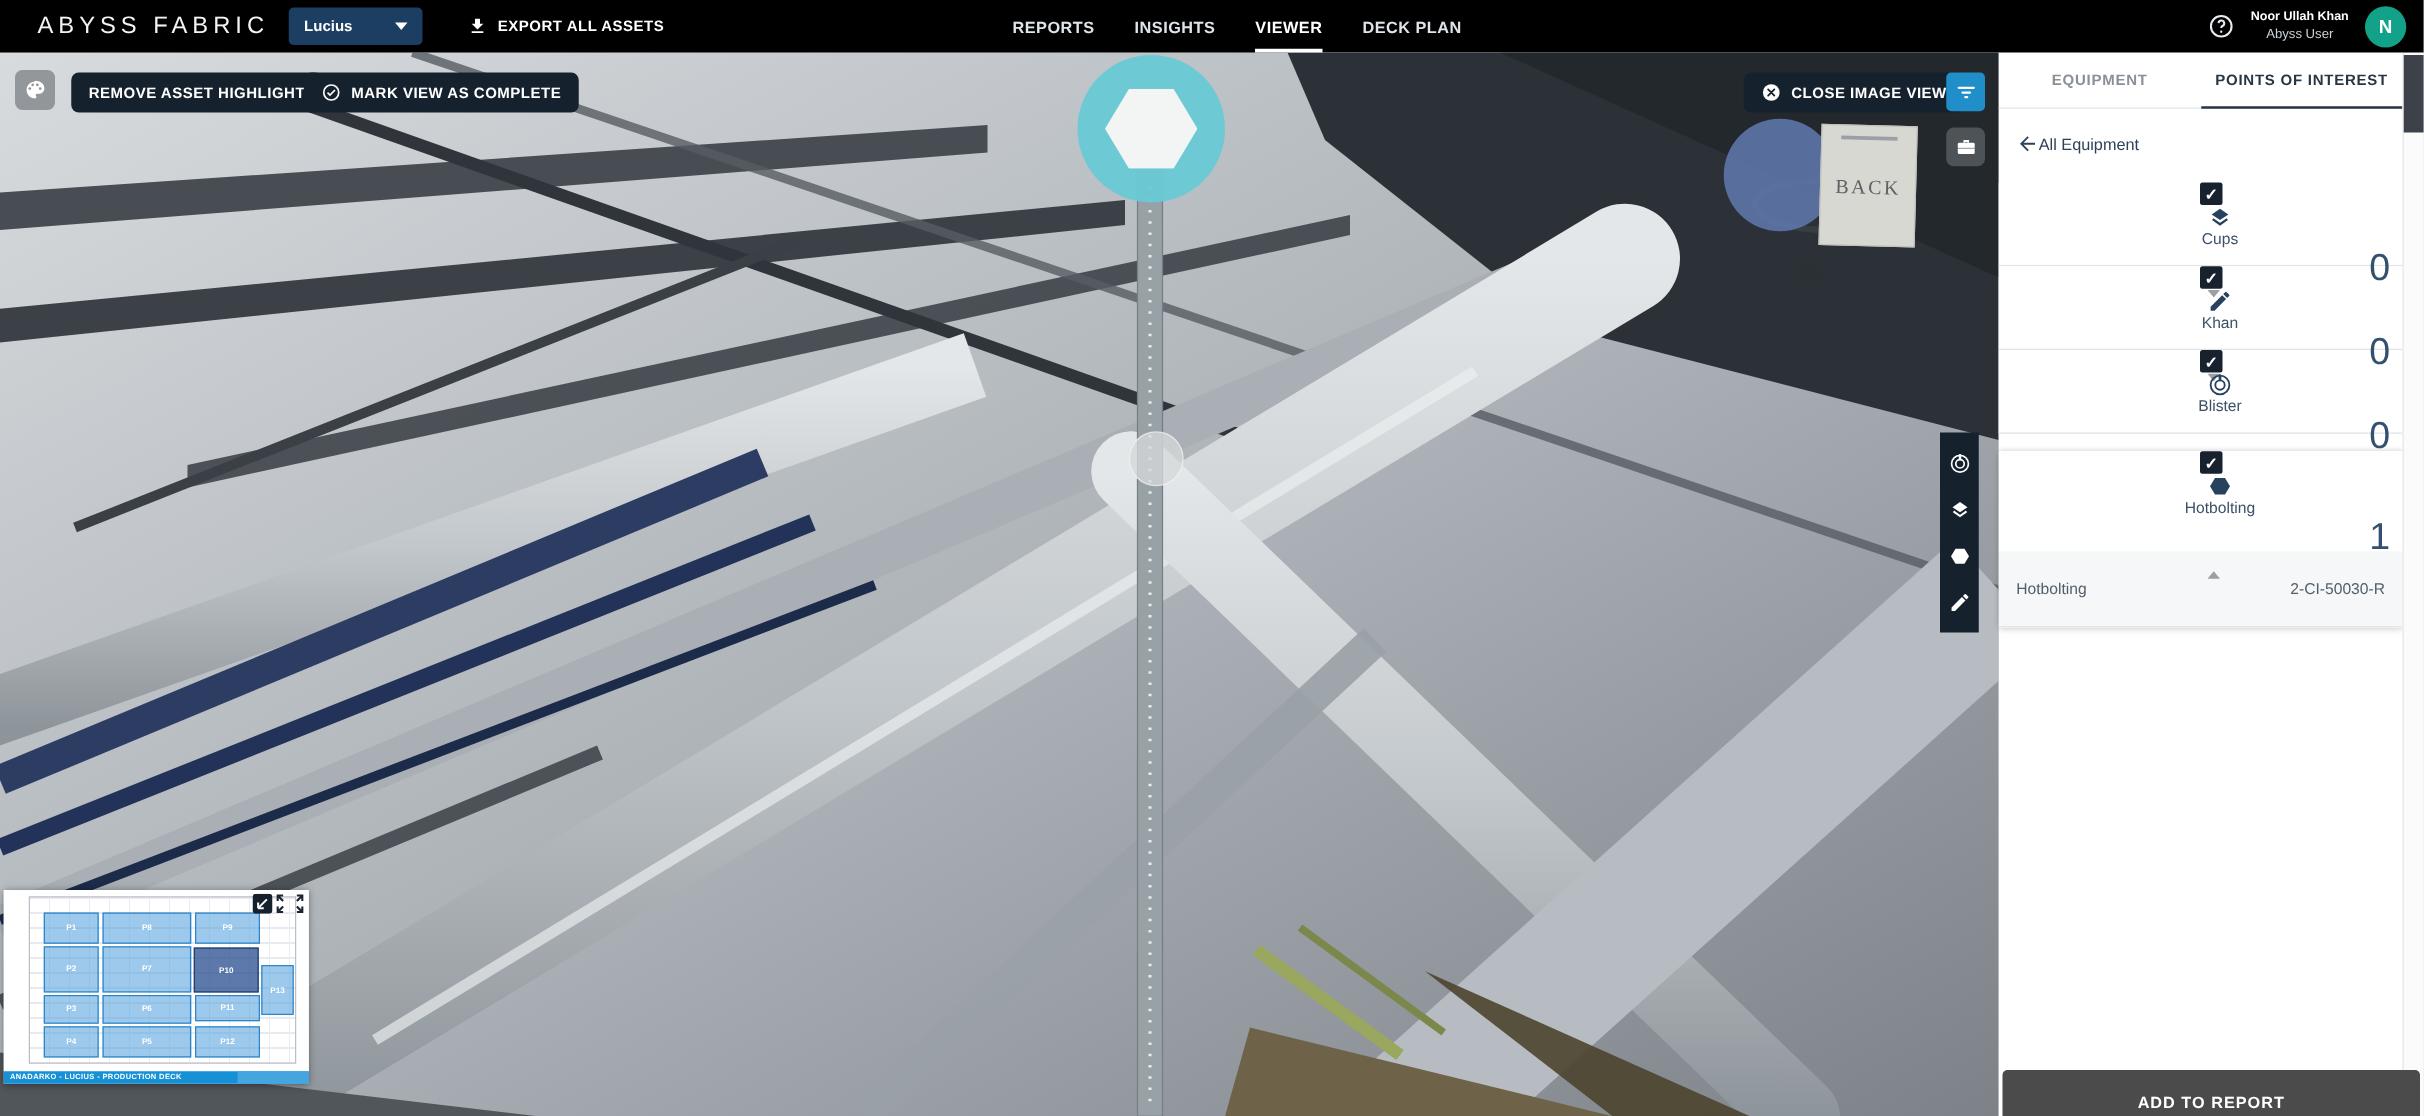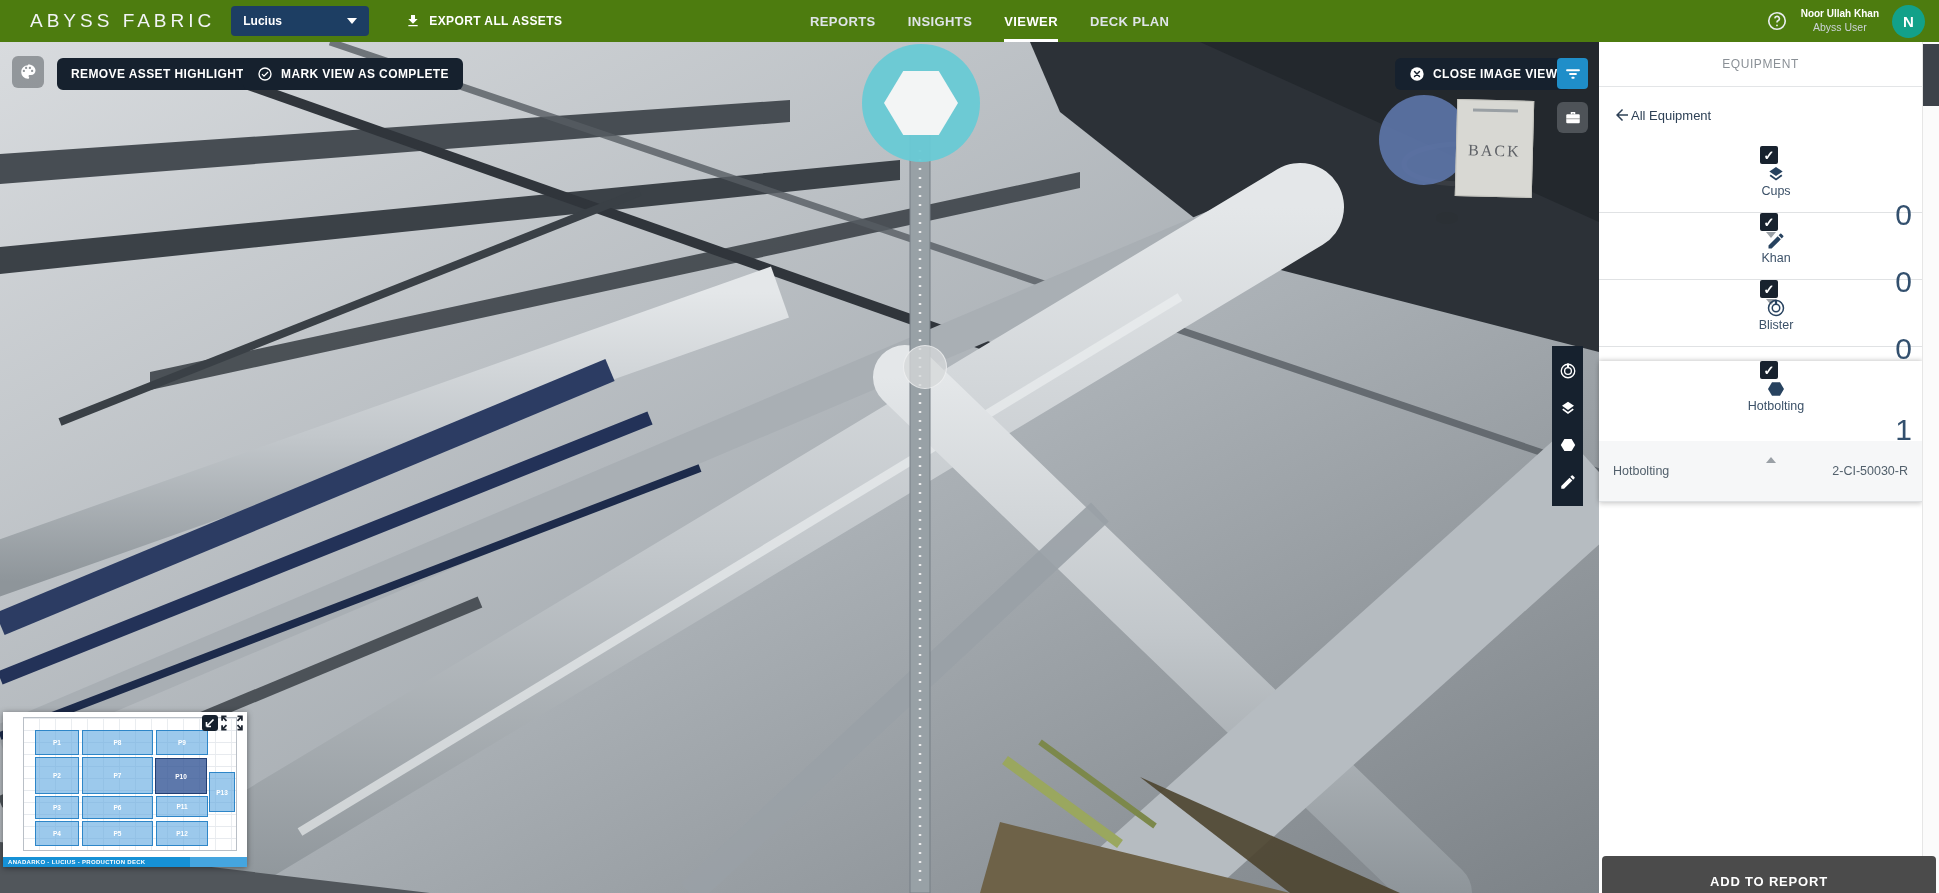--- a/index.html
+++ b/index.html
@@ -1,22 +1,22 @@
 <!DOCTYPE html>
 <html><head>
 <meta charset="utf-8">
 <style>
   html,body{margin:0;padding:0;}
   body{width:1939px;height:893px;overflow:hidden;font-family:"Liberation Sans",sans-serif;background:#fff;}
   .app{position:relative;width:1939px;height:893px;overflow:hidden;}
 
   
-  .header{position:absolute;left:0;top:0;width:1939px;height:42px;background:#4d7c0f;display:flex;align-items:center;z-index:60;}
+  .header{position:absolute;left:0;top:0;width:1939px;height:42px;background:#000000;display:flex;align-items:center;z-index:60;}
   .logo{margin-left:30px;color:#f2f4f6;font-size:19px;letter-spacing:4px;font-weight:400;white-space:nowrap;}
-  .project-dd{margin-left:16px;width:138px;height:30px;background:#1d3e63;border:none;border-radius:4px;display:flex;align-items:center;padding:0 12px;cursor:pointer;}
+  .project-dd{margin-left:16px;width:107px;height:30px;background:#1d3e63;border:none;border-radius:4px;display:flex;align-items:center;padding:0 12px;cursor:pointer;}
   .project-dd span{color:#fff;font-size:12px;font-weight:bold;}
   .dd-caret{margin-left:auto;width:0;height:0;border-left:5px solid transparent;border-right:5px solid transparent;border-top:6px solid #fff;}
   .export-btn{margin-left:30px;background:transparent;border:none;display:flex;align-items:center;gap:8px;color:#fff;font-size:12px;font-weight:bold;letter-spacing:.4px;cursor:pointer;}
   .export-btn svg{width:16px;height:16px;}
   .main-nav{position:absolute;left:810px;top:0;height:42px;display:flex;gap:32px;}
   .nav-item{position:relative;display:flex;align-items:center;color:#dfe4e8;font-size:13px;font-weight:bold;letter-spacing:.4px;cursor:pointer;}
   .nav-item.active{color:#fff;}
   .nav-item.active::after{content:"";position:absolute;left:0;right:0;bottom:0;height:3px;background:#fff;}
   .header-right{position:absolute;right:14px;top:0;height:42px;display:flex;align-items:center;gap:13px;}
   .help-btn{width:22px;height:22px;background:transparent;border:none;padding:0;cursor:pointer;}
@@ -56,21 +56,21 @@
   .zone{position:absolute;background:rgba(96,168,224,.62);border:1px solid #2e86c8;color:#fff;font-size:6.5px;font-weight:bold;display:flex;align-items:center;justify-content:center;box-sizing:border-box;cursor:pointer;}
   .zone.selected{background:rgba(47,82,148,.78);border-color:#223f74;}
   .mm-footer{position:absolute;left:0;right:0;bottom:0;height:10px;background:#1691d6;color:#fff;font-size:6px;line-height:10px;padding-left:5px;letter-spacing:.3px;font-weight:bold;overflow:hidden;}
   .mm-footer::after{content:"";position:absolute;right:0;top:0;width:57px;height:10px;background:#45a5df;}
   .mm-tools{position:absolute;top:3px;right:4px;display:flex;gap:3px;z-index:3;}
   .mm-tools svg{cursor:pointer;}
 
   
   .sidebar{position:absolute;left:1599px;top:0;width:323px;height:851px;background:#fff;}
   .tabs{height:44px;display:flex;border-bottom:1px solid #e3e5e7;}
-  .tab{flex:1;display:flex;align-items:center;justify-content:center;font-size:12px;font-weight:normal;letter-spacing:.6px;color:#8a9096;position:relative;cursor:pointer;}
+  .tab{flex:1;display:flex;align-items:center;justify-content:center;font-size:12px;font-weight:bold;letter-spacing:.6px;color:#8a9096;position:relative;cursor:pointer;}
   .tab.active{color:#273645;}
   .tab.active::after{content:"";position:absolute;left:0;right:0;bottom:-1px;height:2px;background:#273645;}
   .back-row{margin:14px 0 0 14px;height:28px;display:flex;align-items:center;gap:0;color:#2e4156;font-size:13px;cursor:pointer;}
   .back-row svg{width:18px;height:18px;}
   .cat-list{margin-top:17px;}
   .cat-row{height:66px;display:flex;align-items:center;padding:0 10px 0 27px;border-bottom:1px solid #e0e2e4;background:#fff;cursor:pointer;flex-direction:column;}
   .cat-card{margin-top:14px;box-shadow:0 -2px 4px rgba(0,0,0,.12),0 2px 5px rgba(0,0,0,.18);}
   .cat-card .cat-row{border-bottom:none;}
   .cat-card .spacer{height:14px;background:#fff;}
   .checkbox{width:18px;height:18px;background:#18222e;border-radius:2px;display:flex;align-items:center;justify-content:center;flex:0 0 18px;cursor:pointer;}
@@ -268,20 +268,21 @@
             </svg>
           </div>
         </div>
         <div class="mm-footer">ANADARKO - LUCIUS - PRODUCTION DECK</div>
       </div>
     </div>
 
     <aside class="sidebar">
       <div class="tabs">
         <div class="tab">EQUIPMENT</div>
+        <div class="tab active">POINTS OF INTEREST</div>
       </div>
       <div class="back-row">
         <svg viewBox="0 0 24 24" fill="#2e4156">
           <path d="M20 11H7.8l5.6-5.6L12 4l-8 8 8 8 1.4-1.4L7.8 13H20v-2z"></path>
         </svg>
         <span>All Equipment</span>
       </div>
 
       <div class="cat-list">
 

